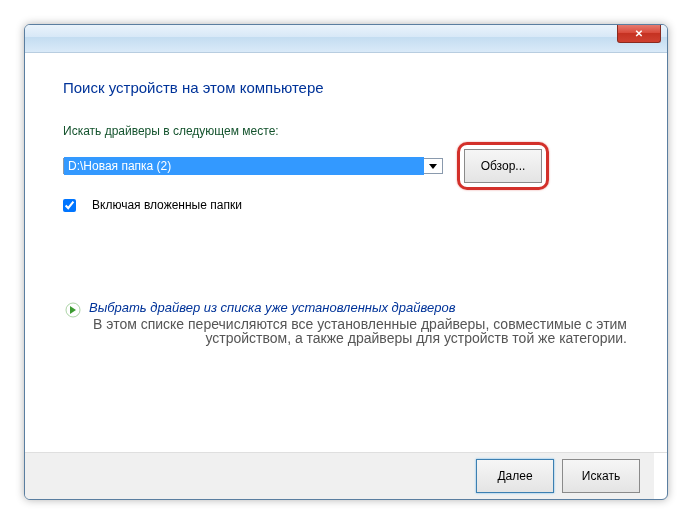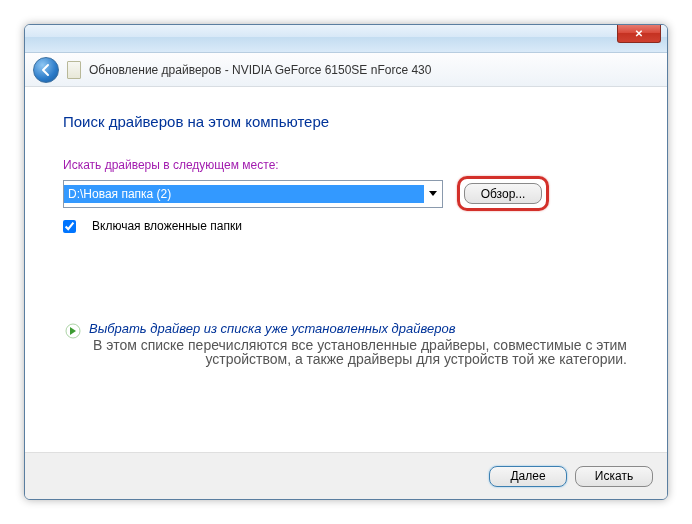--- a/index.html
+++ b/index.html
@@ -86,33 +86,33 @@
   }
   .content {
     padding: 26px 38px 10px 38px;
   }
   .heading {
     color: #003399;
     font-size: 15px;
     margin-bottom: 28px;
   }
   .field-label {
-    color: #a21caf;
+    color: #14532d;
     font-size: 12px;
     margin-bottom: 4px;
   }
   .path-row {
     display: flex;
     align-items: center;
     gap: 14px;
     margin-bottom: 8px;
   }
   .combo {
     flex: 0 0 380px;
-    height: 28px;
+    height: 16px;
     border: 1px solid #8a9aad;
     background: #fff;
     display: flex;
     align-items: center;
     position: relative;
     cursor: text;
   }
   .combo-text {
     flex: 1;
     background: #3399ff;
@@ -132,24 +132,24 @@
     cursor: pointer;
   }
   .browse-wrap {
     border: 3px solid #d3302a;
     border-radius: 10px;
     padding: 4px;
     box-shadow: inset 0 0 2px rgba(255,255,255,0.8), 0 0 2px rgba(211,48,42,0.5);
   }
   .win-btn {
     min-width: 78px;
-    height: 21px;
+    height: 34px;
     background: linear-gradient(to bottom, #f6f6f6, #e4e4e4);
     border: 1px solid #8a8a8a;
-    border-radius: 8px;
+    border-radius: 0;
     font-size: 12px;
     color: #000;
     cursor: pointer;
     padding: 0 11px;
     display: inline-flex;
     align-items: center;
     justify-content: center;
   }
   .checkbox-row {
     display: flex;
@@ -185,21 +185,21 @@
   }
   .divider {
     position: absolute;
     left: 0; right: 0;
     bottom: 46px;
     height: 1px;
     background: #dfdfdf;
   }
   .footer {
     position: absolute;
-    bottom: 0; left: 0; right: 0;
+    bottom: 0; left: 0; right: 13px;
     height: 46px;
     background: #f0f0f0;
     display: flex;
     align-items: center;
     justify-content: flex-end;
     gap: 8px;
     padding: 0 14px;
   }
   .footer .win-btn.primary {
     border-color: #3c7fb1;
@@ -210,32 +210,23 @@
 <body>
 
 <div class="window">
 
   <div class="titlebar">
     <div class="close-btn">
       <span>✕</span>
     </div>
   </div>
 
-  <div class="navbar">
-    <div class="back-btn">
-      <svg width="14" height="14" viewBox="0 0 14 14">
-        <path d="M9 2 L4 7 L9 12" stroke="#fff" stroke-width="2" fill="none" stroke-linecap="round" stroke-linejoin="round"></path>
-      </svg>
-    </div>
-    <div class="dev-icon"></div>
-    <div class="nav-title">Обновление драйверов - NVIDIA GeForce 6150SE nForce 430</div>
-  </div>
 
   <div class="content">
-    <div class="heading">Поиск драйверов на этом компьютере</div>
+    <div class="heading">Поиск устройств на этом компьютере</div>
 
     <div class="field-label">Искать драйверы в следующем месте:</div>
 
     <div class="path-row">
       <div class="combo">
         <div class="combo-text">D:\Новая папка (2)</div>
         <div class="combo-arrow">
           <svg width="8" height="5" viewBox="0 0 8 5">
             <path d="M0 0 L4 5 L8 0 Z" fill="#000"></path>
           </svg>

